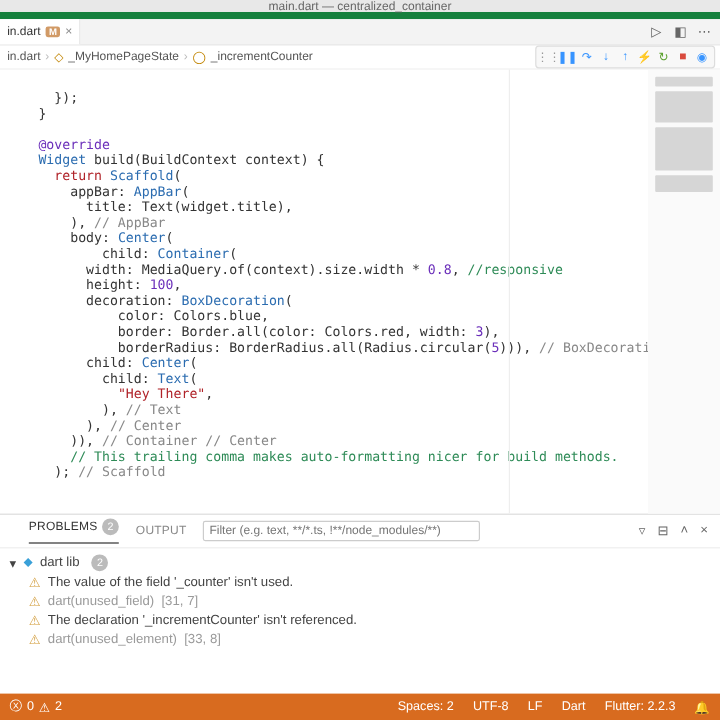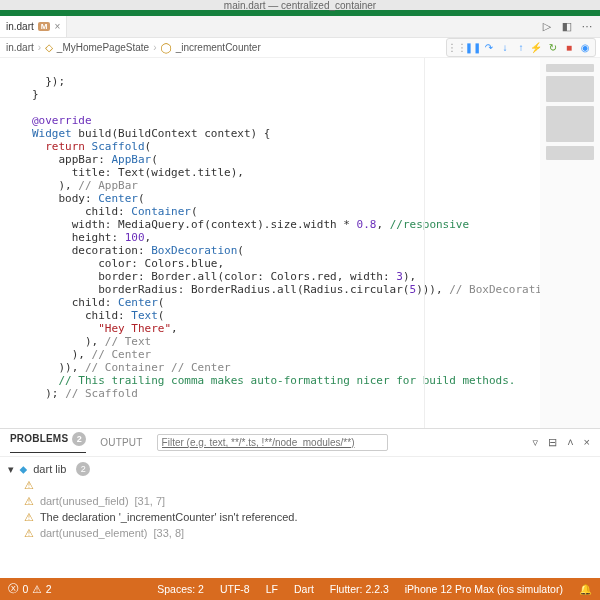--- a/index.html
+++ b/index.html
@@ -42,24 +42,24 @@
   .tok-type { color: #2b6cb0; }
   .tok-fn { color: #333; }
   .tok-str { color: #b02329; }
   .tok-num { color: #6b2fba; }
   .tok-cm { color: #2e8b57; }
   .tok-cm2 { color: #888; }
   
   .panel { height: 150px; border-top: 1px solid #ddd; display:flex; flex-direction:column; }
   .panel-tabs { height: 28px; display:flex; align-items:center; gap: 14px; padding: 0 10px; border-bottom: 1px solid #eee; }
   .ptab { font-size: 10px; color: #888; letter-spacing: .2px; }
-  .ptab.active { color: #333; font-weight: 700; border-bottom: 1px solid #333; padding-bottom: 6px; }
+  .ptab.active { color: #333; font-weight: 400; border-bottom: 1px solid #333; padding-bottom: 6px; margin-left: 14px; }
   .badge { display:inline-block; min-width:14px; height:14px; border-radius:7px; background:#bbb; color:#fff; font-size:9px; text-align:center; line-height:14px; padding:0 3px; margin-left:4px; }
   .panel-filter { flex:1; }
-  .panel-filter input { width: 231px; font-size:10px; padding:2px 4px; border:1px solid #ccc; border-radius:2px; color:#666; background:#fff;text-decoration:underline; }
+  .panel-filter input { width: 231px; font-size:10px; padding:2px 4px; border:1px solid #ccc; border-radius:2px; color:#666; background:#fff; }
   .panel-icons { display:flex; gap:10px; color:#666; }
   .panel-icons span { font-size:11px; }
   .problems-body { flex:1; padding: 4px 8px; font-size: 11px; color: #444; overflow:hidden; }
   .prow { display:flex; align-items:center; gap:6px; height: 16px; }
   .psub { padding-left: 16px; }
   .warn-icon { color:#d19a36; font-size:11px; }
   .pgrey { color:#9a9a9a; }
   
   .status { height: 22px; background: #d86b1f; color:#fff; display:flex; align-items:center; font-size:10.5px; }
   .status .seg { padding: 0 8px; display:flex; align-items:center; gap:4px; }
@@ -164,20 +164,21 @@
   </div>
   <div class="problems-body">
     <div class="prow">
       <span>▾</span>
       <span style="color:#3aa0d8">⬥</span>
       <span>dart lib</span>
       <span class="badge">2</span>
     </div>
     <div class="prow psub">
       <span class="warn-icon">⚠</span>
+      <span>The value of the field '_counter' isn't used.</span>
     </div>
     <div class="prow psub">
       <span class="warn-icon">⚠</span>
       <span class="pgrey">dart(unused_field)</span>
       <span class="pgrey">  [31, 7]</span>
     </div>
     <div class="prow psub">
       <span class="warn-icon">⚠</span>
       <span>The declaration '_incrementCounter' isn't referenced.</span>
     </div>
@@ -195,15 +196,14 @@
       <span>0</span>
     <span>⚠</span>
       <span>2</span>
   </div>
   <div class="spacer"></div>
   <div class="seg">Spaces: 2</div>
   <div class="seg">UTF-8</div>
   <div class="seg">LF</div>
   <div class="seg">Dart</div>
   <div class="seg">Flutter: 2.2.3</div>
-  <div class="seg">iPhone 12 Pro Max (ios simulator)</div>
   <div class="seg bell">🔔</div>
 </div>
 
 </body></html>

